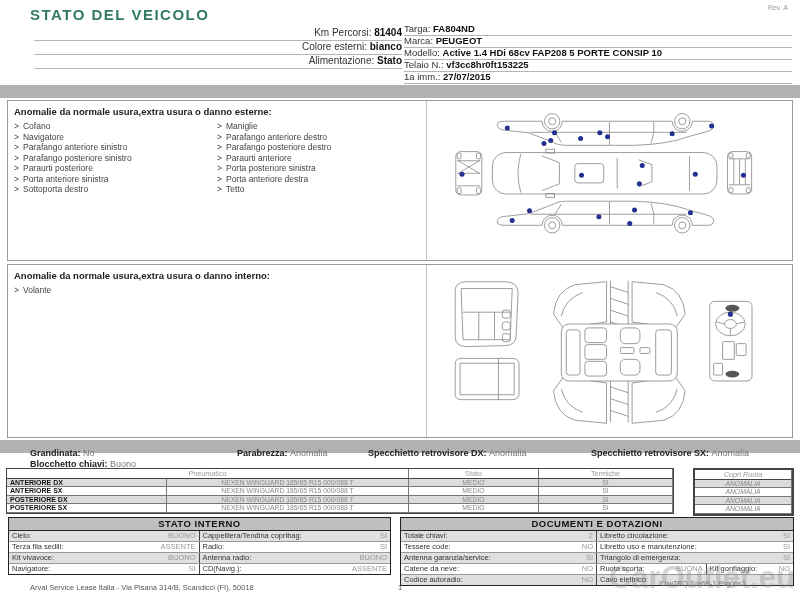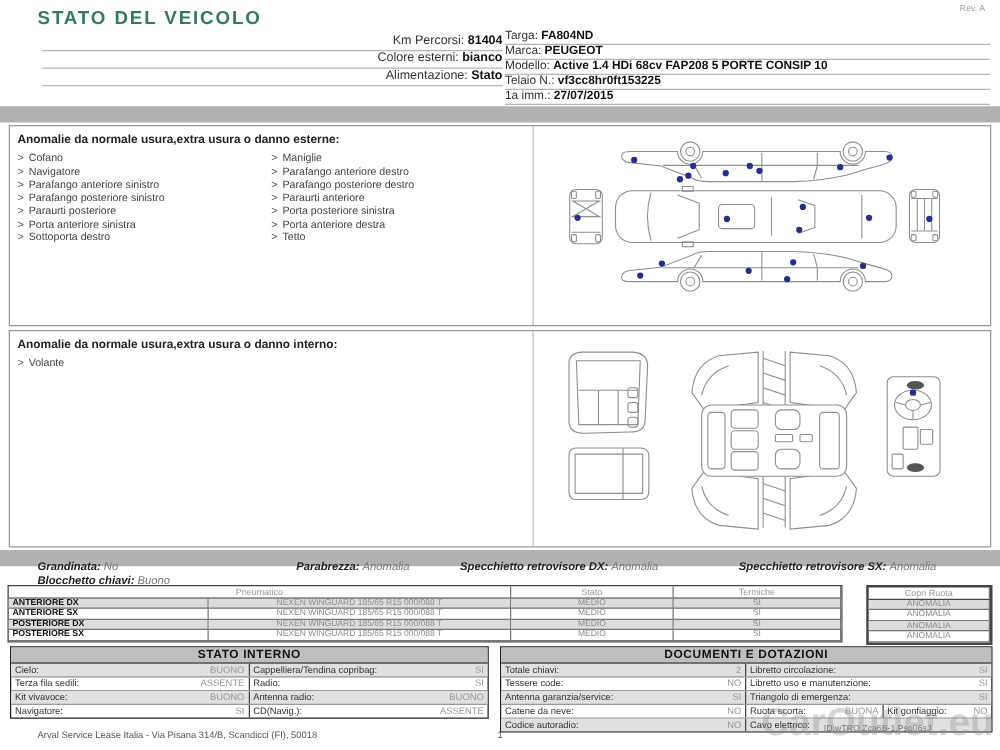--- a/index.html
+++ b/index.html
@@ -31,36 +31,36 @@
   .box-text{width:418px;padding:5px 6px;box-sizing:border-box;}
   .box-diagram{flex:1;border-left:1px solid #c0c0c0;position:relative;}
   .box-diagram svg{width:100%;height:100%;display:block;}
   .box-title{font-size:9.5px;font-weight:bold;color:#222;margin-bottom:4px;white-space:nowrap;}
   .cols{display:flex;}
   .col{width:50%;}
   .anom-item{font-size:8.5px;color:#444;line-height:10.5px;white-space:nowrap;}
   .bullet{margin-right:4px;}
 
   
-  .cond{position:absolute;left:0;top:446px;width:740px;height:22px;font-style:italic;}
+  .cond{position:absolute;left:0;top:446px;width:740px;height:22px;}
   .cond-item{position:absolute;font-size:9px;white-space:nowrap;}
   .cond-label{font-weight:bold;color:#222;}
   .cond-value{color:#777;}
 
   
   .tyres{position:absolute;left:6px;top:468px;width:788px;display:flex;gap:19px;align-items:flex-start;}
   .tmain{display:grid;grid-template-columns:160px 242px 130px 134px;border:1px solid #444;width:668px;}
   .tc{border-bottom:1px solid #777;border-right:1px solid #777;font-size:6.8px;height:8.6px;
       line-height:8.6px;overflow:hidden;white-space:nowrap;box-sizing:border-box;}
   .tc.th{color:#999;text-align:center;height:9.5px;line-height:9.5px;border-bottom:1px solid #444;font-size:7.2px;}
   .span2{grid-column:1/3;}
   .tc.pos{font-weight:bold;color:#111;padding-left:3px;font-size:7px;}
   .tc.mid{color:#8a8a8a;text-align:center;}
   .shade{background:#dcdcdc;}
-  .tcopri{width:110px;border:2px solid #444;display:grid;grid-template-columns:1fr;}
+  .tcopri{width:110px;border:2px solid #444;display:grid;grid-template-columns:1fr;font-style:italic;}
 
   
   .btables{position:absolute;left:8px;top:517px;width:786px;display:flex;gap:9px;align-items:flex-start;}
   .btable{border:1px solid #222;box-sizing:border-box;}
   .bt-left{width:383px;}
   .bt-right{width:394px;}
   .bt-header{background:#bfbfbf;border-bottom:1px solid #222;font-size:9.5px;font-weight:bold;
              text-align:center;height:12px;line-height:12px;letter-spacing:0.5px;color:#111;}
   .brow{display:flex;height:10px;line-height:10px;font-size:7.5px;border-bottom:1px solid #999;}
   .brow:last-child{border-bottom:none;}

